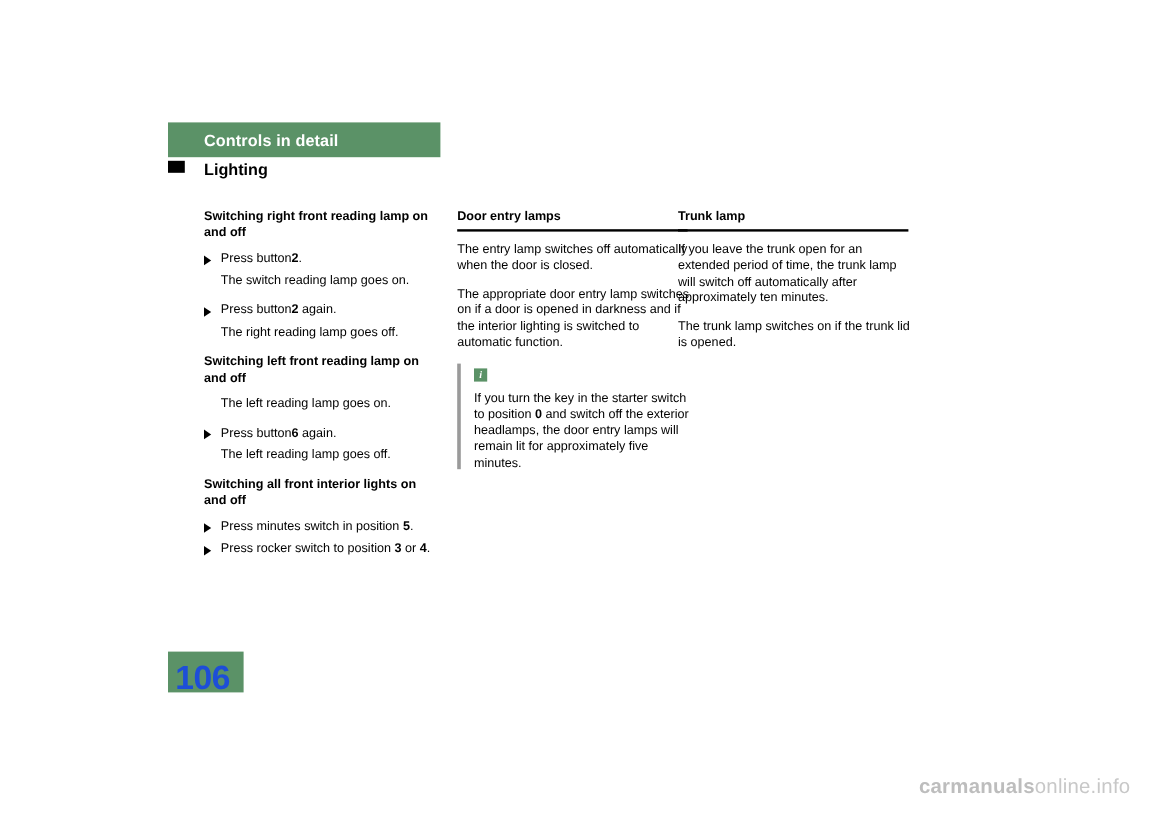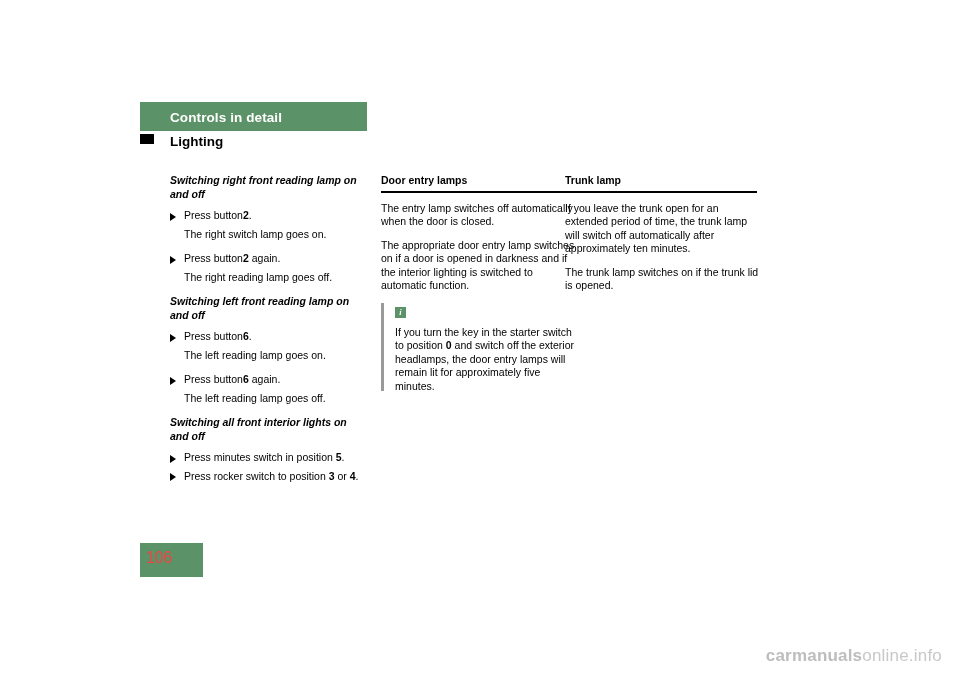--- a/index.html
+++ b/index.html
@@ -61,23 +61,23 @@
     left: 140px;
     top: 543px;
     width: 63px;
     height: 34px;
     background: #5b9267;
   }
   .page-number-text {
     position: absolute;
     left: 146px;
     top: 549px;
-    font-size: 16px;
-    font-weight: normal;
-    color: #ef4444;
+    font-size: 28px;
+    font-weight: bold;
+    color: #1d4ed8;
     letter-spacing: -0.3px;
   }
 
   
   .col {
     position: absolute;
     top: 174px;
     width: 198px;
     font-size: 10.5px;
     line-height: 13.5px;
@@ -92,21 +92,20 @@
     font-size: 10.5px;
     padding-bottom: 3px;
   }
   .col-rule {
     border-bottom: 2.4px solid #000000;
     margin-bottom: 9px;
     width: 192px;
   }
 
   .subhead {
-    font-style: italic;
     font-weight: bold;
     font-size: 10.5px;
     line-height: 13.5px;
     margin: 0 0 8px 0;
   }
   p.body {
     margin: 0 0 10px 0;
   }
 
   
@@ -185,34 +184,30 @@
   <div class="page-number-text">106</div>
 
   <div class="col col1">
 
     <p class="subhead">Switching right front reading lamp on and off</p>
 
     <div class="bullet-row">
       <span class="bullet-glyph"></span>
       <span>Press button</span><b class="num">2</b><span>.</span>
     </div>
-    <p class="sub-note">The right switch lamp goes on.</p>
+    <p class="sub-note">The switch reading lamp goes on.</p>
 
     <div class="bullet-row">
       <span class="bullet-glyph"></span>
       <span>Press button</span><b class="num">2</b><span> again.</span>
     </div>
     <p class="sub-note">The right reading lamp goes off.</p>
 
     <p class="subhead">Switching left front reading lamp on and off</p>
 
-    <div class="bullet-row">
-      <span class="bullet-glyph"></span>
-      <span>Press button</span><b class="num">6</b><span>.</span>
-    </div>
     <p class="sub-note">The left reading lamp goes on.</p>
 
     <div class="bullet-row">
       <span class="bullet-glyph"></span>
       <span>Press button</span><b class="num">6</b><span> again.</span>
     </div>
     <p class="sub-note">The left reading lamp goes off.</p>
 
     <p class="subhead">Switching all front interior lights on and off</p>
 

